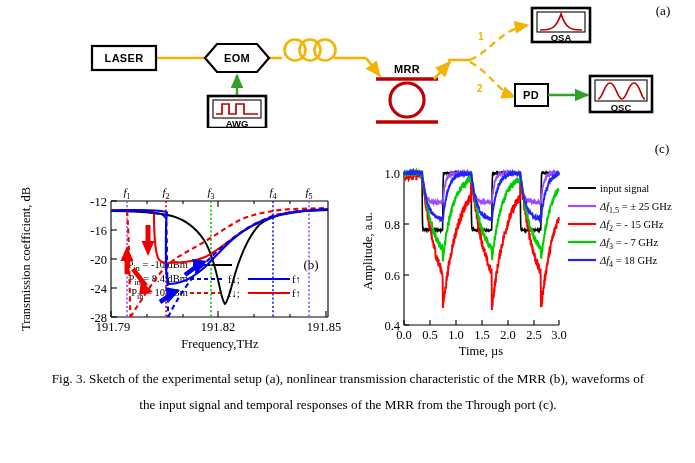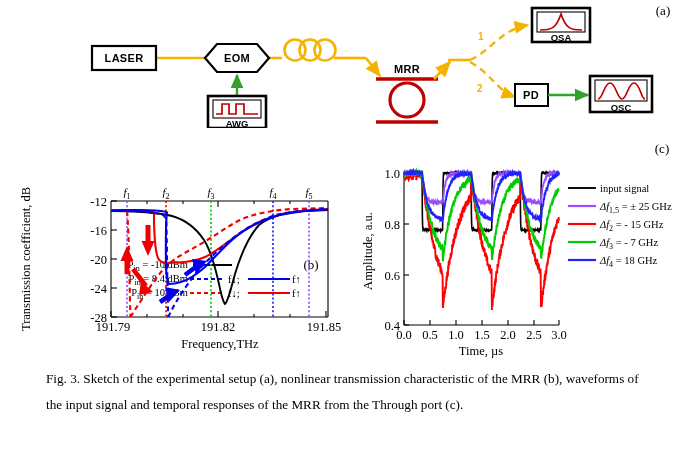--- a/index.html
+++ b/index.html
@@ -23,21 +23,21 @@
   .tick{stroke:#000;stroke-width:1.1;}
   .ticklab{font-size:12.5px;font-family:"Liberation Serif", serif;text-anchor:middle;}
   .ticklab-r{font-size:12.5px;font-family:"Liberation Serif", serif;text-anchor:end;}
   .axtitle{font-size:12.5px;font-family:"Liberation Serif", serif;text-anchor:middle;}
   .legtext{font-size:10.5px;font-family:"Liberation Serif", serif;}
   .fmark{font-size:11px;font-family:"Liberation Serif", serif;
          font-style:italic;text-anchor:middle;}
 
   
   .caption{position:absolute;left:46px;top:366px;width:604px;
-           font-size:13.2px;line-height:26px;
+           font-size:13.2px;line-height:26px;text-align:center;
            font-family:"Liberation Serif", serif;}
 </style>
 </head>
 <body>
 
 <div class="fig">
 
   <svg class="abs" style="left:0;top:0" width="695" height="128">
     <defs>
       <marker id="ar-y" markerWidth="7" markerHeight="7" refX="5.6" refY="3" orient="auto">

